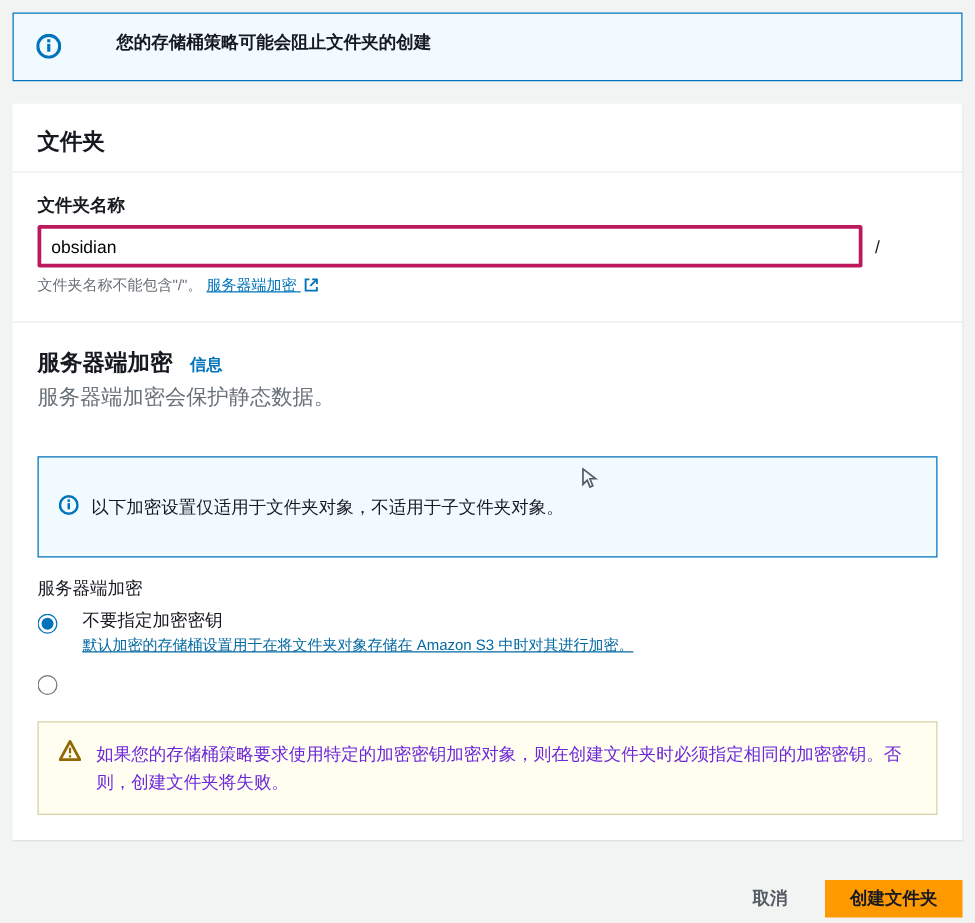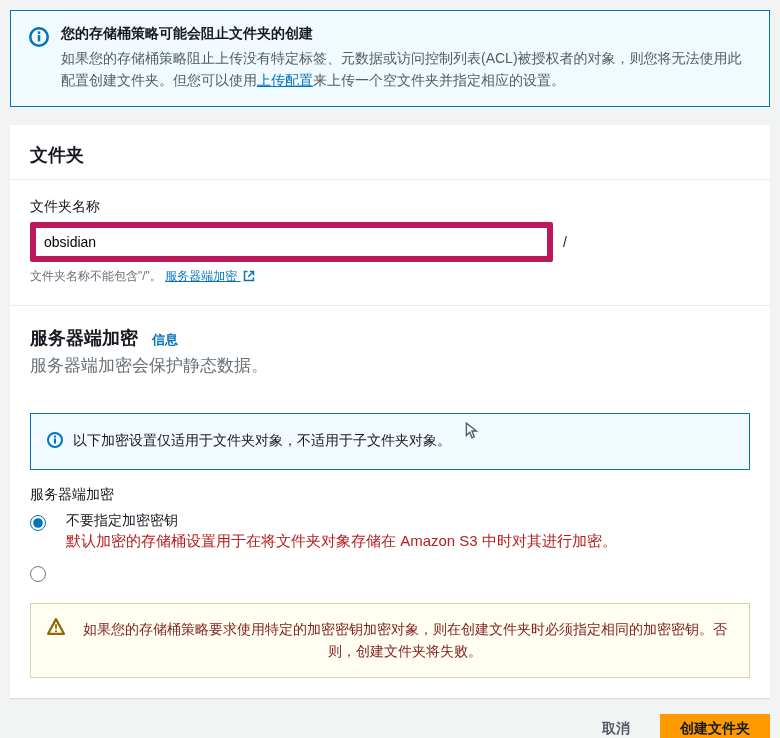--- a/index.html
+++ b/index.html
@@ -13,86 +13,86 @@
     }
     .info-alert {
       background: #f1faff;
       border: 1px solid #0073bb;
       padding: 14px 18px;
       display: flex;
       gap: 12px;
       margin-bottom: 18px;
     }
     .info-alert .icon-wrap { flex-shrink: 0; padding-top: 2px; }
-    .alert-title { font-weight: 700; margin-bottom: 4px; }
+    .alert-title { font-weight: 700; margin-bottom: 4px; margin-left: 32px; }
     .alert-body { color: #545b64; line-height: 1.6; }
     .link { color: #0073bb; text-decoration: underline; cursor: pointer; }
     .card {
       background: #fff;
       box-shadow: 0 1px 1px rgba(0,0,0,0.1);
-      margin-bottom: 2px;
+      margin-bottom: 18px;
     }
     .card-header {
       padding: 18px 20px 12px;
     }
     .card-title {
       font-size: 18px;
       font-weight: 700;
     }
     .card-body { padding: 12px 20px 20px; }
     .section-divider-top { border-top: 1px solid #eaeded; padding-top: 18px; }
-    .form-label { font-weight: 400; color: #16191f; margin-bottom: 6px; display: block; }
+    .form-label { font-weight: 700; color: #16191f; margin-bottom: 6px; display: block; }
     .input-row { display: flex; align-items: center; gap: 10px; }
     .text-input {
-      width: 523px;
+      width: 660px;
       padding: 6px 8px;
-      border: 6px solid #be185d;
+      border: 3px solid #be185d;
       border-radius: 2px;
       font-size: 14px;
     }
     .slash { color: #16191f; }
     .hint { color: #687078; font-size: 12px; margin-top: 6px; }
     .subsection-header {
       padding: 20px 20px 8px;
       border-top: 1px solid #eaeded;
     }
     .subsection-title-row { display: flex; align-items: baseline; gap: 14px; }
     .subsection-title { font-size: 18px; font-weight: 700; }
     .info-link { color: #0073bb; font-size: 13px; cursor: pointer; font-weight: 700; text-align: right; }
     .subsection-desc { color: #687078; font-size: 17px; margin-top: 4px; }
     .inner-alert {
       background: #f1faff;
       border: 1px solid #0073bb;
-      padding: 18px 16px;
+      padding: 30px 16px;
       display: flex;
       align-items: center;
       gap: 10px;
       margin: 16px 0;
       position: relative;
     }
     .cursor {
       position: absolute;
       right: 270px;
       top: 8px;
       pointer-events: none;
     }
     .radio-group { margin: 10px 0 18px; }
     .radio-group-label { font-weight: 400; margin-bottom: 8px; color: #16191f; }
     .radio-item { display: flex; gap: 20px; margin-bottom: 12px; align-items: flex-start; }
     .radio input { margin-top: 3px; width: 16px; height: 16px; accent-color: #0073bb; cursor: pointer; }
     .radio-label { font-weight: 400; color: #16191f; }
-    .radio-desc { color: #b91c1c; font-size: 15px; margin-top: 2px; }
+    .radio-desc { color: #0369a1; font-size: 12px; margin-top: 2px; text-decoration: underline; }
     .warn-alert {
       background: #fffef0;
       border: 1px solid #d8d2a6;
       padding: 14px 16px;
       display: flex;
       gap: 12px;
     }
-    .warn-alert .body { color: #7f1d1d; line-height: 1.6; text-align: center; }
+    .warn-alert .body { color: #6d28d9; line-height: 1.6; }
     .actions {
       display: flex;
       justify-content: flex-end;
       gap: 10px;
       padding: 14px 0 6px;
     }
     .btn {
       padding: 6px 20px;
       font-size: 14px;
       border: none;
@@ -119,23 +119,20 @@
 <div class="info-alert">
   <div class="icon-wrap">
     <svg width="20" height="20" viewBox="0 0 16 16">
         <circle cx="8" cy="8" r="7" fill="none" stroke="#0073bb" stroke-width="2"></circle>
         <rect x="7" y="6.5" width="2" height="5" fill="#0073bb"></rect>
         <rect x="7" y="3.5" width="2" height="2" fill="#0073bb"></rect>
       </svg>
   </div>
   <div>
     <div class="alert-title">您的存储桶策略可能会阻止文件夹的创建</div>
-    <div class="alert-body">
-      <span>如果您的存储桶策略阻止上传没有特定标签、元数据或访问控制列表(ACL)被授权者的对象，则您将无法使用此配置创建文件夹。但您可以使用</span><a class="link">上传配置</a><span>来上传一个空文件夹并指定相应的设置。</span>
-    </div>
   </div>
 </div>
 
 <div class="card">
   <div class="card-header">
     <div class="card-title">文件夹</div>
   </div>
   <div class="card-body section-divider-top">
     <label class="form-label">文件夹名称</label>
     <div class="input-row">

